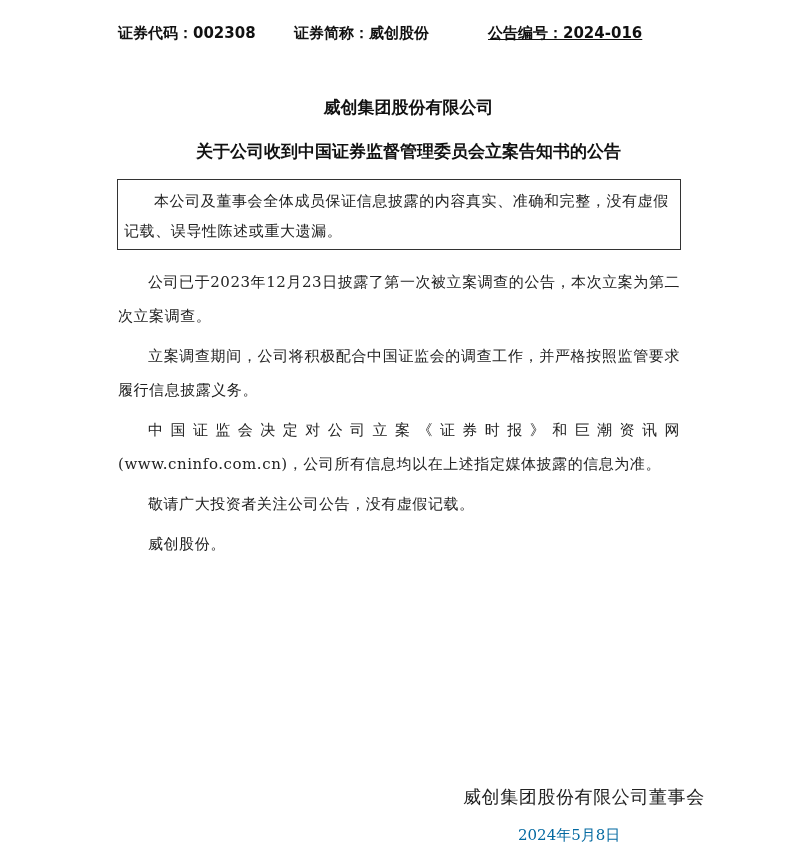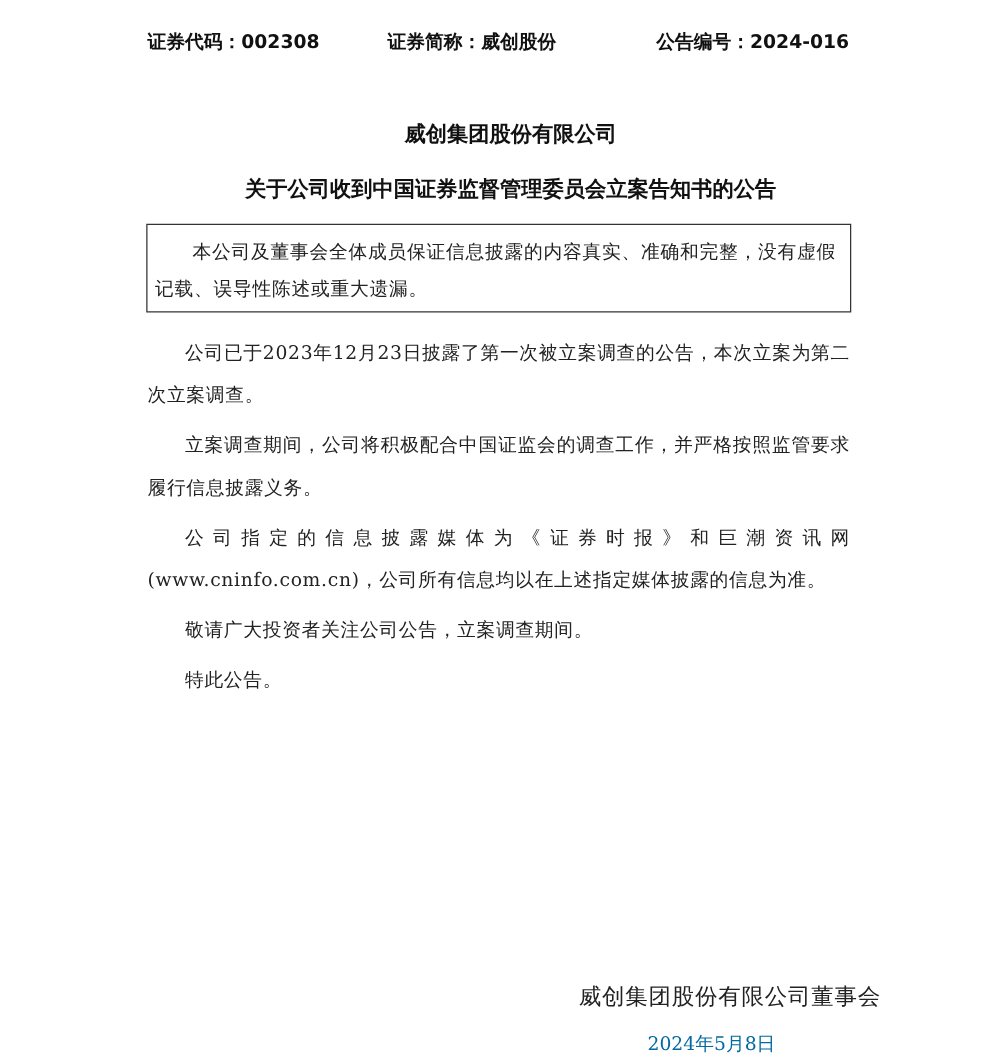--- a/index.html
+++ b/index.html
@@ -26,22 +26,22 @@
       font-weight: bold;
       color: #111;
     }
     .header-line span {
       position: absolute;
       top: 0;
       white-space: nowrap;
       text-align: center;
     }
     .h-code { left: 0; }
-    .h-abbr { left: 192px; font-family: Liberation Mono, monospace; }
-    .h-num { left: 407px; }
+    .h-abbr { left: 176px; font-family: Liberation Mono, monospace; }
+    .h-num { left: 370px; text-decoration: underline; }
 
     .title {
       position: absolute;
       left: 0;
       width: 785px;
       text-align: center;
       font-family: "DejaVu Sans", "Liberation Sans", sans-serif;
       font-weight: bold;
       color: #111;
       margin-left: 16px;
@@ -114,19 +114,19 @@
 <div class="title title-company">威创集团股份有限公司</div>
 <div class="title title-subject">关于公司收到中国证券监督管理委员会立案告知书的公告</div>
 
 <div class="notice-box">
   <p>本公司及董事会全体成员保证信息披露的内容真实、准确和完整，没有虚假记载、误导性陈述或重大遗漏。</p>
 </div>
 
 <div class="body-text">
   <p>公司已于2023年12月23日披露了第一次被立案调查的公告，本次立案为第二次立案调查。</p>
   <p>立案调查期间，公司将积极配合中国证监会的调查工作，并严格按照监管要求履行信息披露义务。</p>
-  <p>公司指定的信息披露媒体为《证券时报》和巨潮资讯网(www.cninfo.com.cn)，公司所有信息均以在上述指定媒体披露的信息为准。</p>
-  <p>敬请广大投资者关注公司公告，立案调查期间。</p>
-  <p>特此公告。</p>
+  <p>中国证监会决定对公司立案《证券时报》和巨潮资讯网(www.cninfo.com.cn)，公司所有信息均以在上述指定媒体披露的信息为准。</p>
+  <p>敬请广大投资者关注公司公告，没有虚假记载。</p>
+  <p>威创股份。</p>
 </div>
 
 <div class="signature">威创集团股份有限公司董事会</div>
 <div class="sign-date">2024年5月8日</div>
 
 </body></html>

